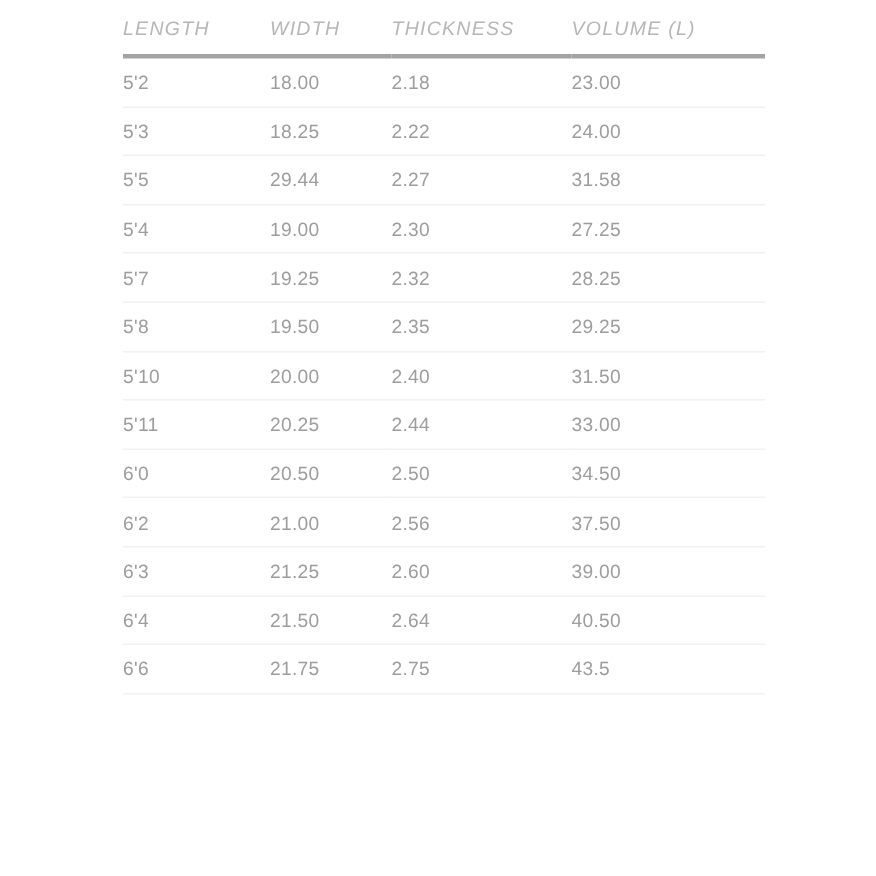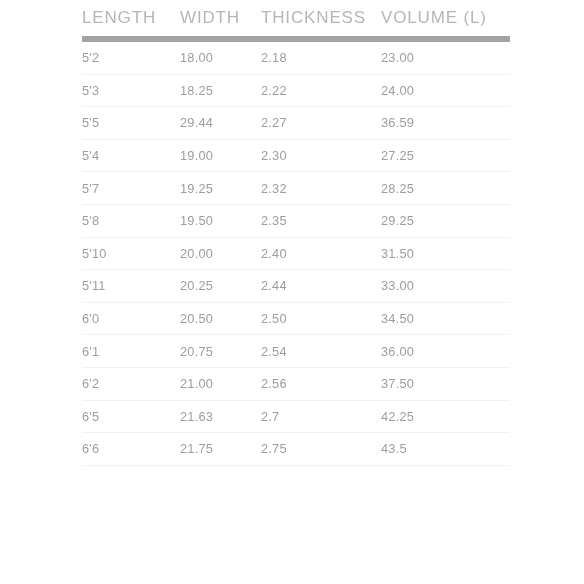--- a/index.html
+++ b/index.html
@@ -38,26 +38,27 @@
   }
 
   
   .col-length    { width: 98px; }
   .col-width     { width: 81px; }
   .col-thickness { width: 120px; }
   .col-volume    { width: 129px; }
 
   thead th {
     height: 36px;
-    font-size: 17px;
+    font-size: 13px;
     letter-spacing: 0.85px;
     color: #b6b6b6;
     text-transform: uppercase;
     padding-left: 2px;
-    border-bottom: 6px solid #a3a3a3;
+    border-bottom: 3px solid #a3a3a3;
+    font-style: italic;
   }
 
   tbody td {
     height: 31.6px;
     font-size: 12.8px;
     color: #9d9d9d;
     letter-spacing: 0.2px;
     padding-left: 2px;
     border-bottom: 1px solid #f1f1f1;
   }
@@ -91,21 +92,21 @@
         <tr>
           <td>5'3</td>
           <td>18.25</td>
           <td>2.22</td>
           <td>24.00</td>
         </tr>
         <tr>
           <td>5'5</td>
           <td>29.44</td>
           <td>2.27</td>
-          <td>36.59</td>
+          <td>31.58</td>
         </tr>
         <tr>
           <td>5'4</td>
           <td>19.00</td>
           <td>2.30</td>
           <td>27.25</td>
         </tr>
         <tr>
           <td>5'7</td>
           <td>19.25</td>
@@ -130,36 +131,36 @@
           <td>2.44</td>
           <td>33.00</td>
         </tr>
         <tr>
           <td>6'0</td>
           <td>20.50</td>
           <td>2.50</td>
           <td>34.50</td>
         </tr>
         <tr>
-          <td>6'1</td>
-          <td>20.75</td>
-          <td>2.54</td>
-          <td>36.00</td>
-        </tr>
-        <tr>
           <td>6'2</td>
           <td>21.00</td>
           <td>2.56</td>
           <td>37.50</td>
         </tr>
         <tr>
-          <td>6'5</td>
-          <td>21.63</td>
-          <td>2.7</td>
-          <td>42.25</td>
+          <td>6'3</td>
+          <td>21.25</td>
+          <td>2.60</td>
+          <td>39.00</td>
+        </tr>
+        <tr>
+          <td>6'4</td>
+          <td>21.50</td>
+          <td>2.64</td>
+          <td>40.50</td>
         </tr>
         <tr>
           <td>6'6</td>
           <td>21.75</td>
           <td>2.75</td>
           <td>43.5</td>
         </tr>
       </tbody>
   </table>
 </div>

